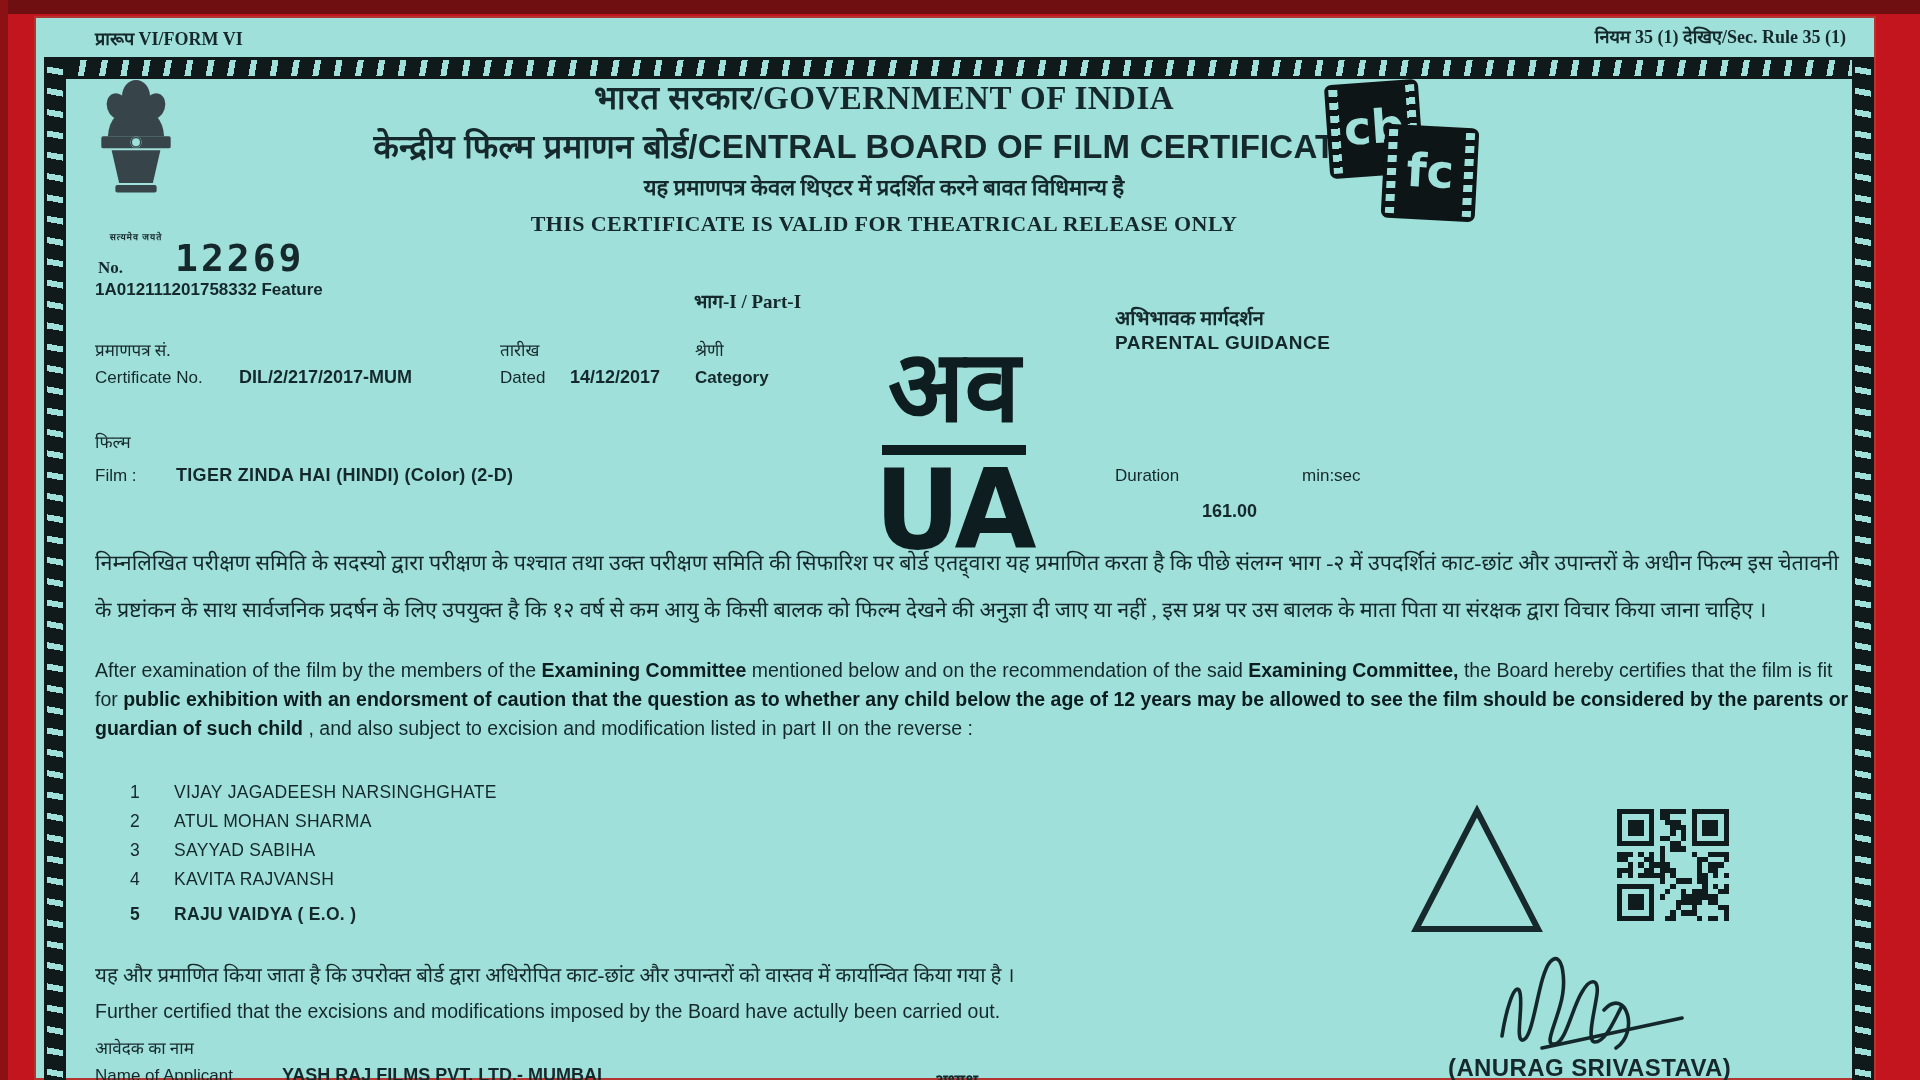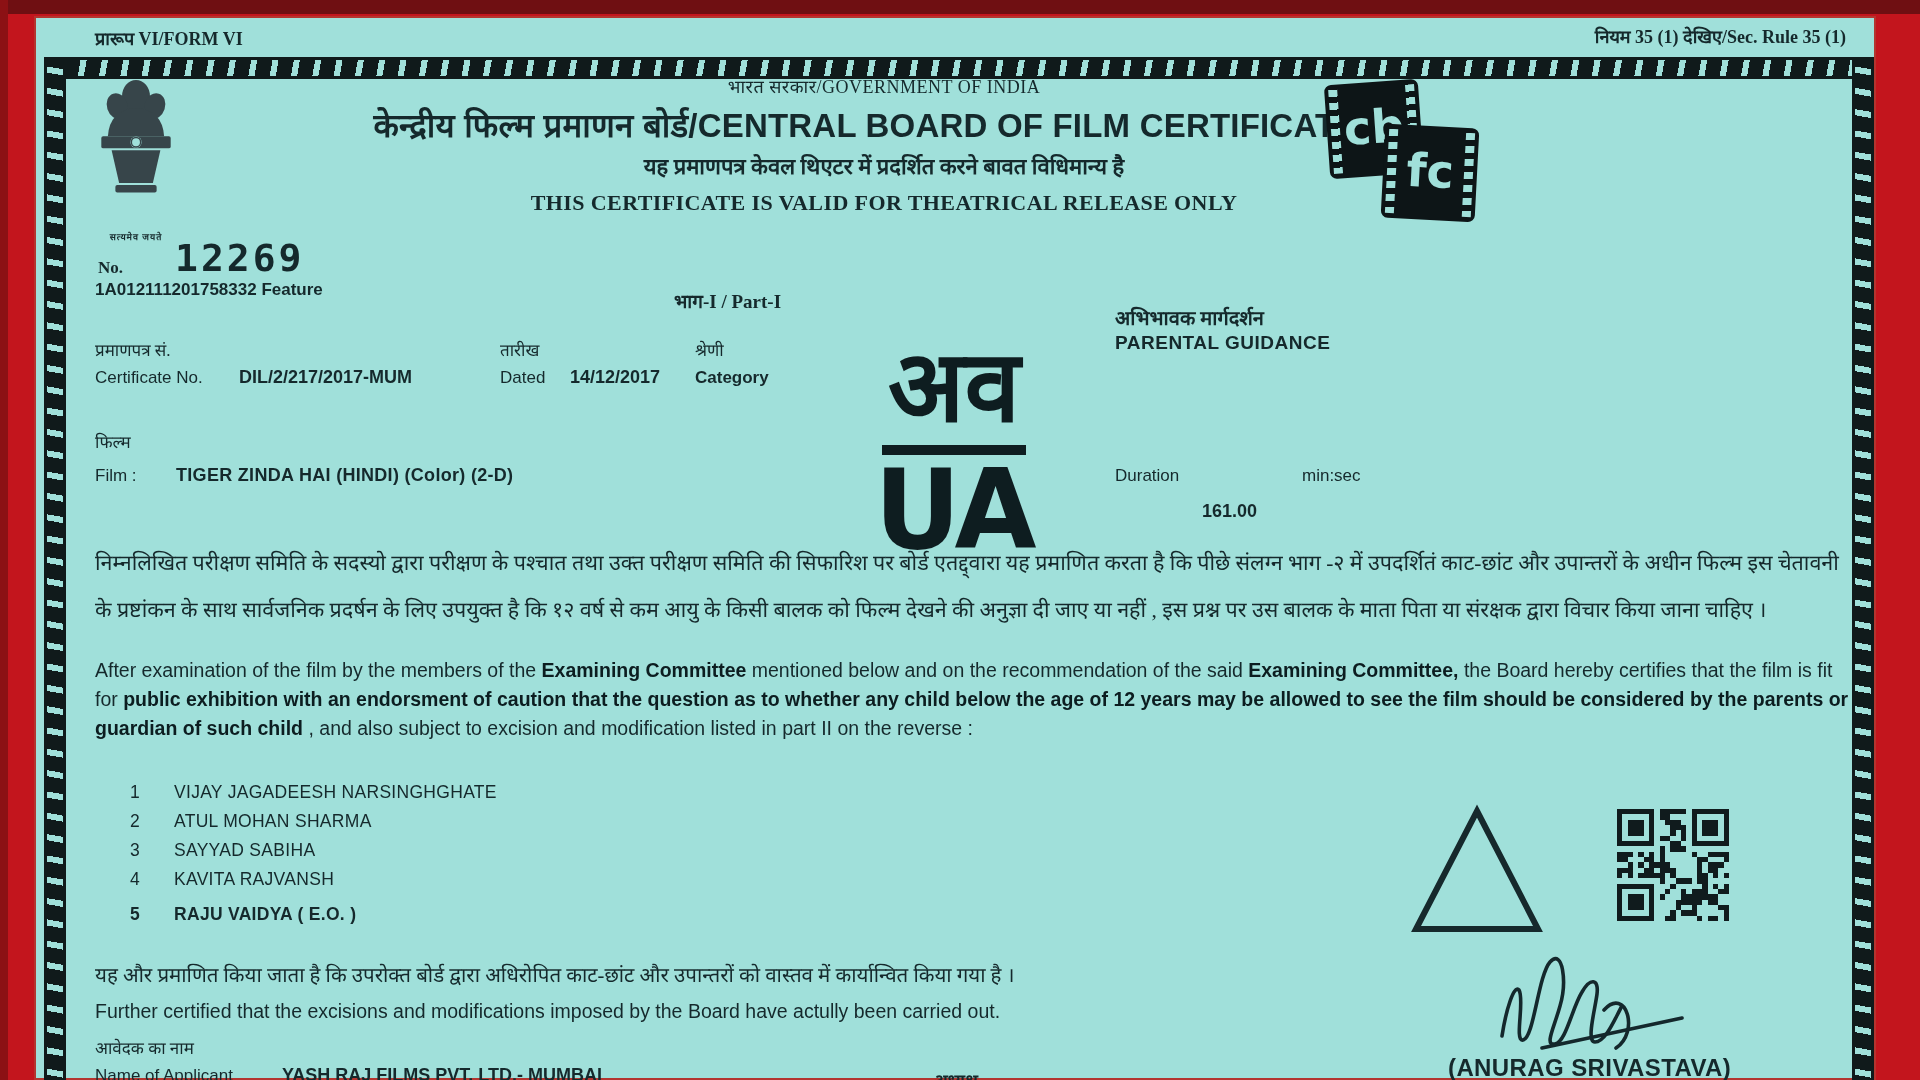--- a/index.html
+++ b/index.html
@@ -23,21 +23,21 @@
   .chain-h{background:repeating-linear-gradient(100deg,#101a1b 0 15px,#a0e0da 15px 21px);
            border-top:3px solid #101a1b;border-bottom:3px solid #101a1b;}
   .chain-v{background:repeating-linear-gradient(10deg,#101a1b 0 15px,#a0e0da 15px 21px);
            border-left:3px solid #101a1b;border-right:3px solid #101a1b;}
 
   .lbl-sm{font-size:17px;}
   .val{font-size:18px;font-weight:bold;}
 
   
   #hdr{left:300px;top:58px;width:1100px;text-align:center;}
-  #govt-line{font-size:18px;font-weight:normal;letter-spacing:.5px;}
+  #govt-line{font-size:33px;font-weight:bold;letter-spacing:.5px;}
   #board-line{font-size:33px;font-weight:bold;margin-top:4px;letter-spacing:.2px;}
   #validity-hi{font-size:22px;font-weight:bold;margin-top:3px;}
   #validity-en{font-size:22px;font-weight:bold;margin-top:10px;letter-spacing:.4px;}
 
   
   #cbfc{left:1293px;top:66px;width:150px;height:138px;}
   .strip{position:absolute;width:94px;height:94px;background:#0d1517;border-radius:7px;
          display:flex;align-items:center;justify-content:center;}
   .strip.back{left:0;top:0;transform:rotate(-4deg);}
   .strip.front{right:0;bottom:0;transform:rotate(3deg);}
@@ -120,21 +120,21 @@
       <div class="glyph">cb</div>
     </div>
     <div class="strip front">
       <div class="holes hl"></div>
       <div class="holes hr"></div>
       <div class="glyph">fc</div>
     </div>
   </div>
 
   <div class="abs san b" style="left:61px;top:264px;font-size:17px;text-align:right;">1A012111201758332 Feature</div>
-  <div class="abs ser b" style="left:640px;top:272px;font-size:19px;">भाग-I / Part-I</div>
+  <div class="abs ser b" style="left:660px;top:272px;font-size:19px;">भाग-I / Part-I</div>
 
   <div class="abs ser b" style="left:1081px;top:288px;font-size:20px;">अभिभावक मार्गदर्शन</div>
   <div class="abs san b" style="left:1081px;top:316px;font-size:19px;letter-spacing:.5px;">PARENTAL GUIDANCE</div>
 
   <div class="abs ser lbl-sm" style="left:61px;top:322px;">प्रमाणपत्र सं.</div>
   <div class="abs san lbl-sm" style="left:61px;top:352px;">Certificate No.</div>
   <div class="abs san val" style="left:205px;top:351px;">DIL/2/217/2017-MUM</div>
 
   <div class="abs ser lbl-sm" style="left:466px;top:322px;">तारीख</div>
   <div class="abs san lbl-sm" style="left:466px;top:352px;">Dated</div>

